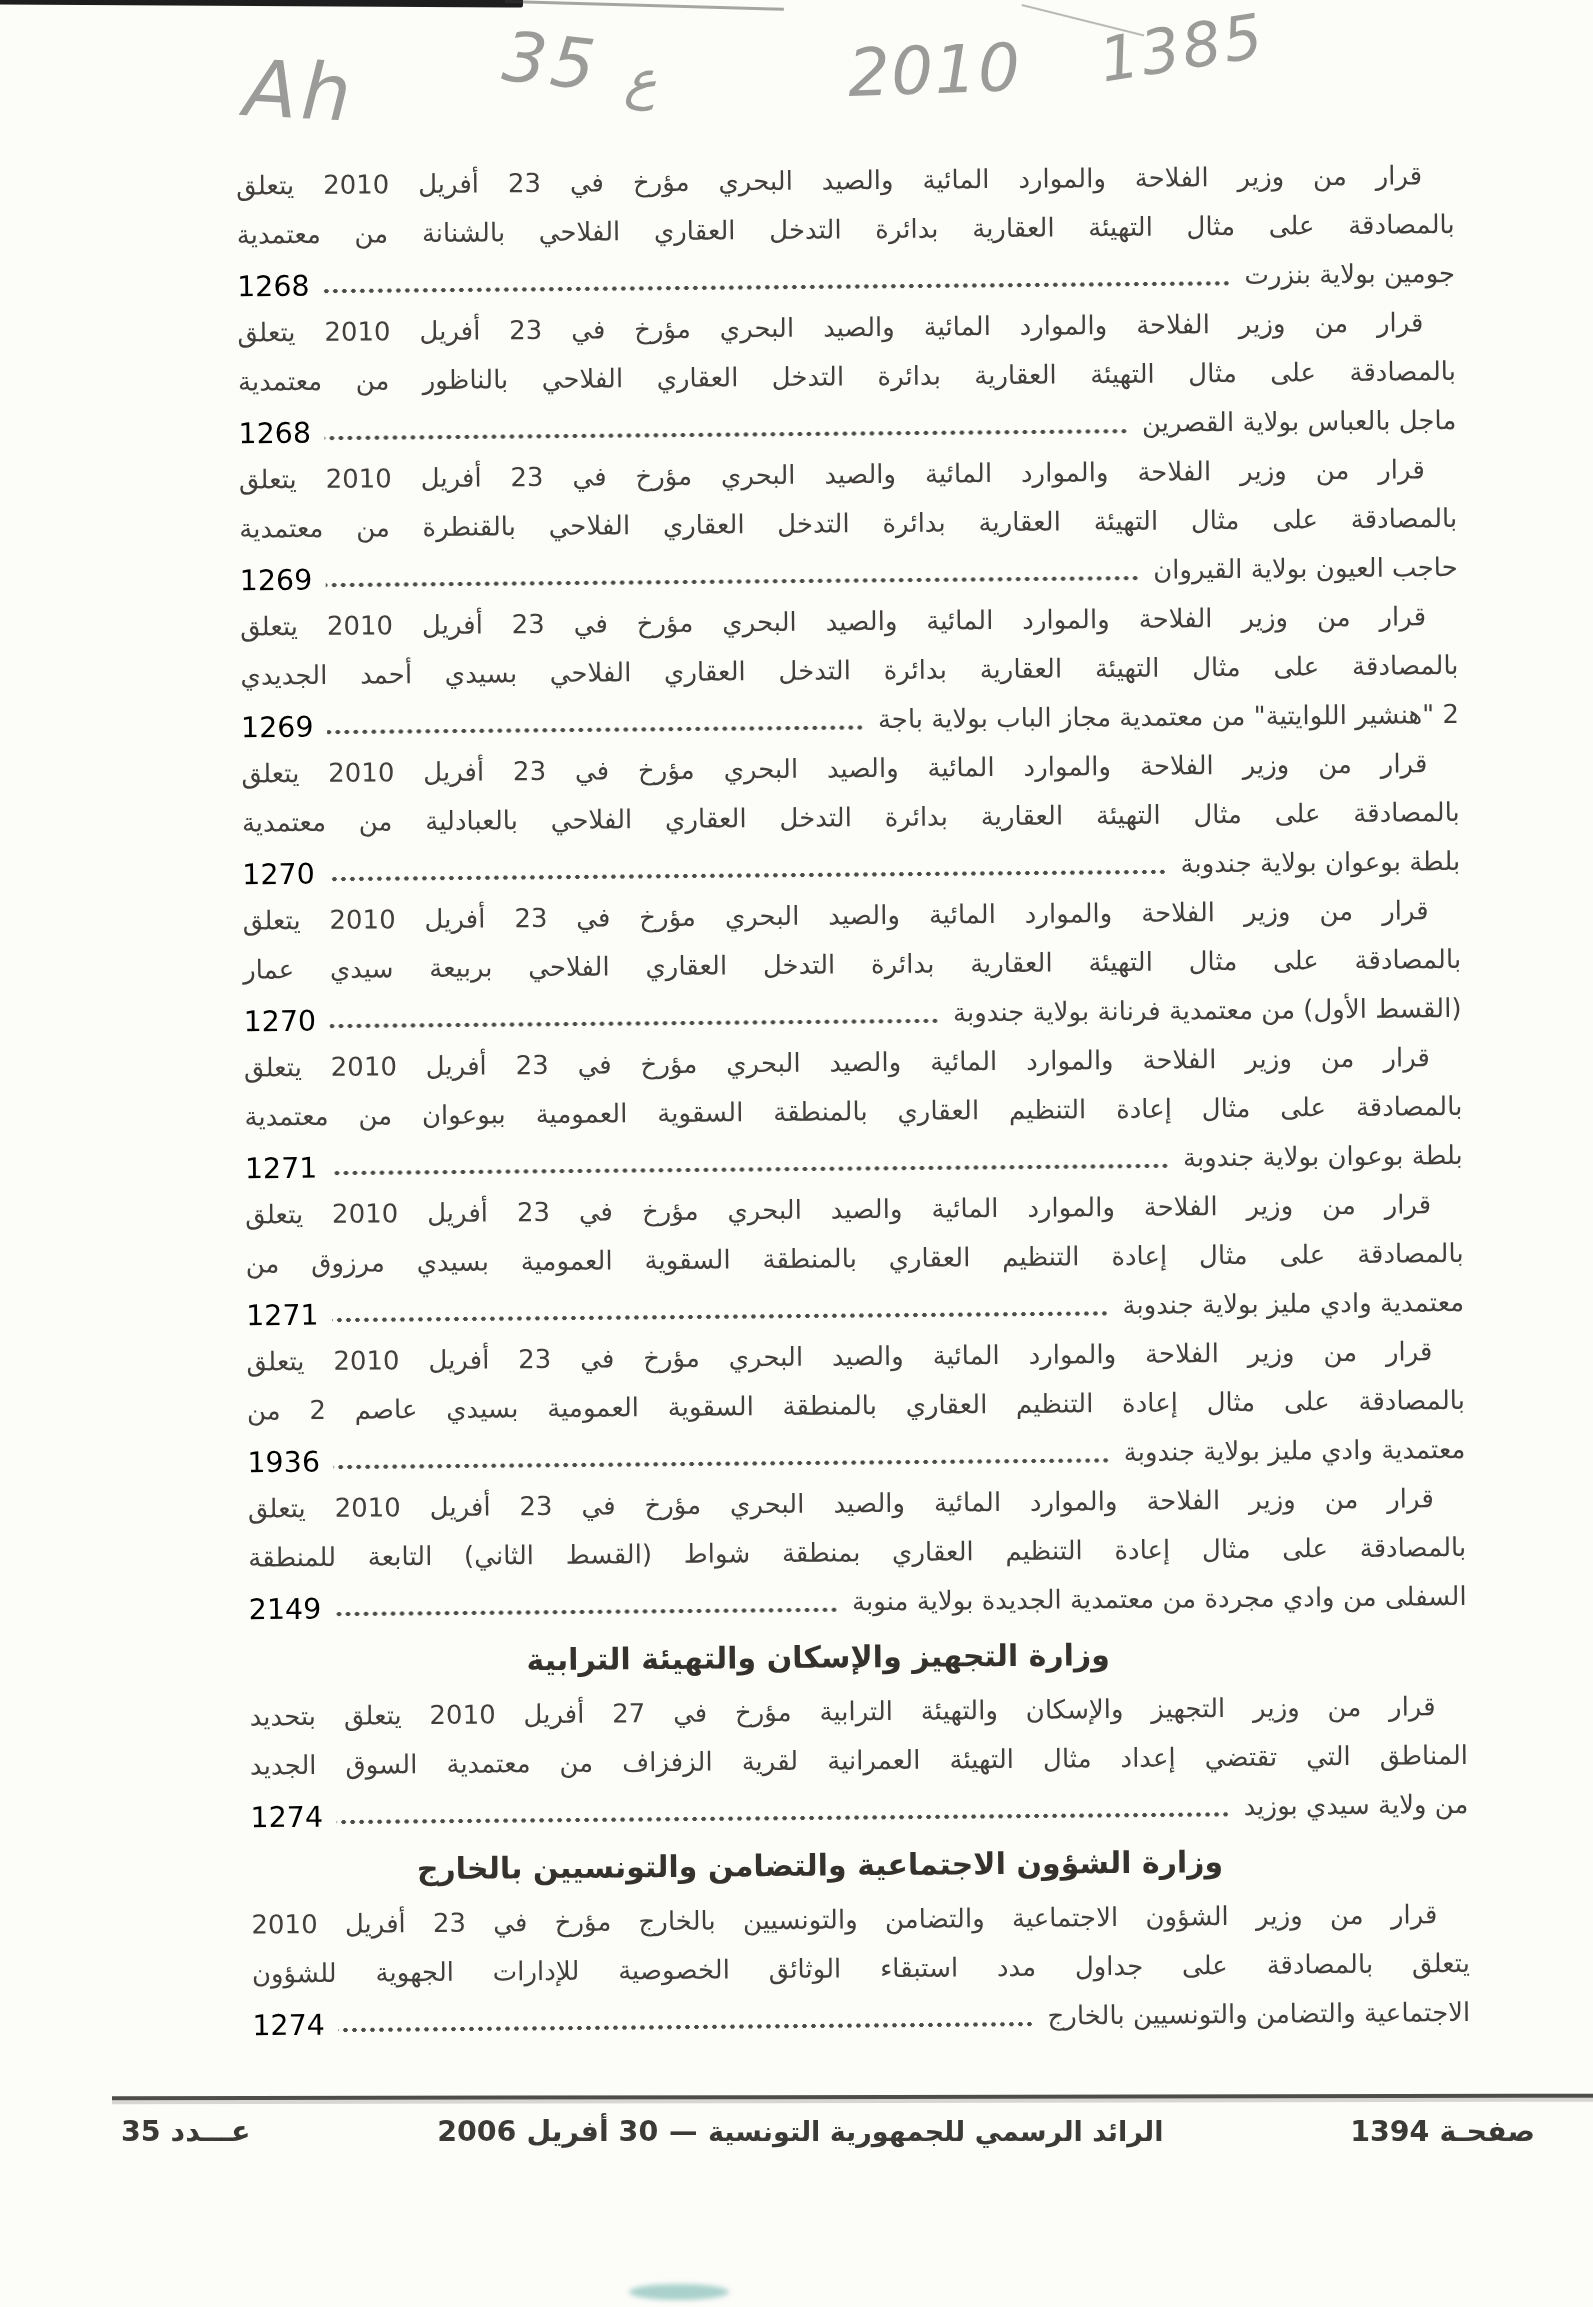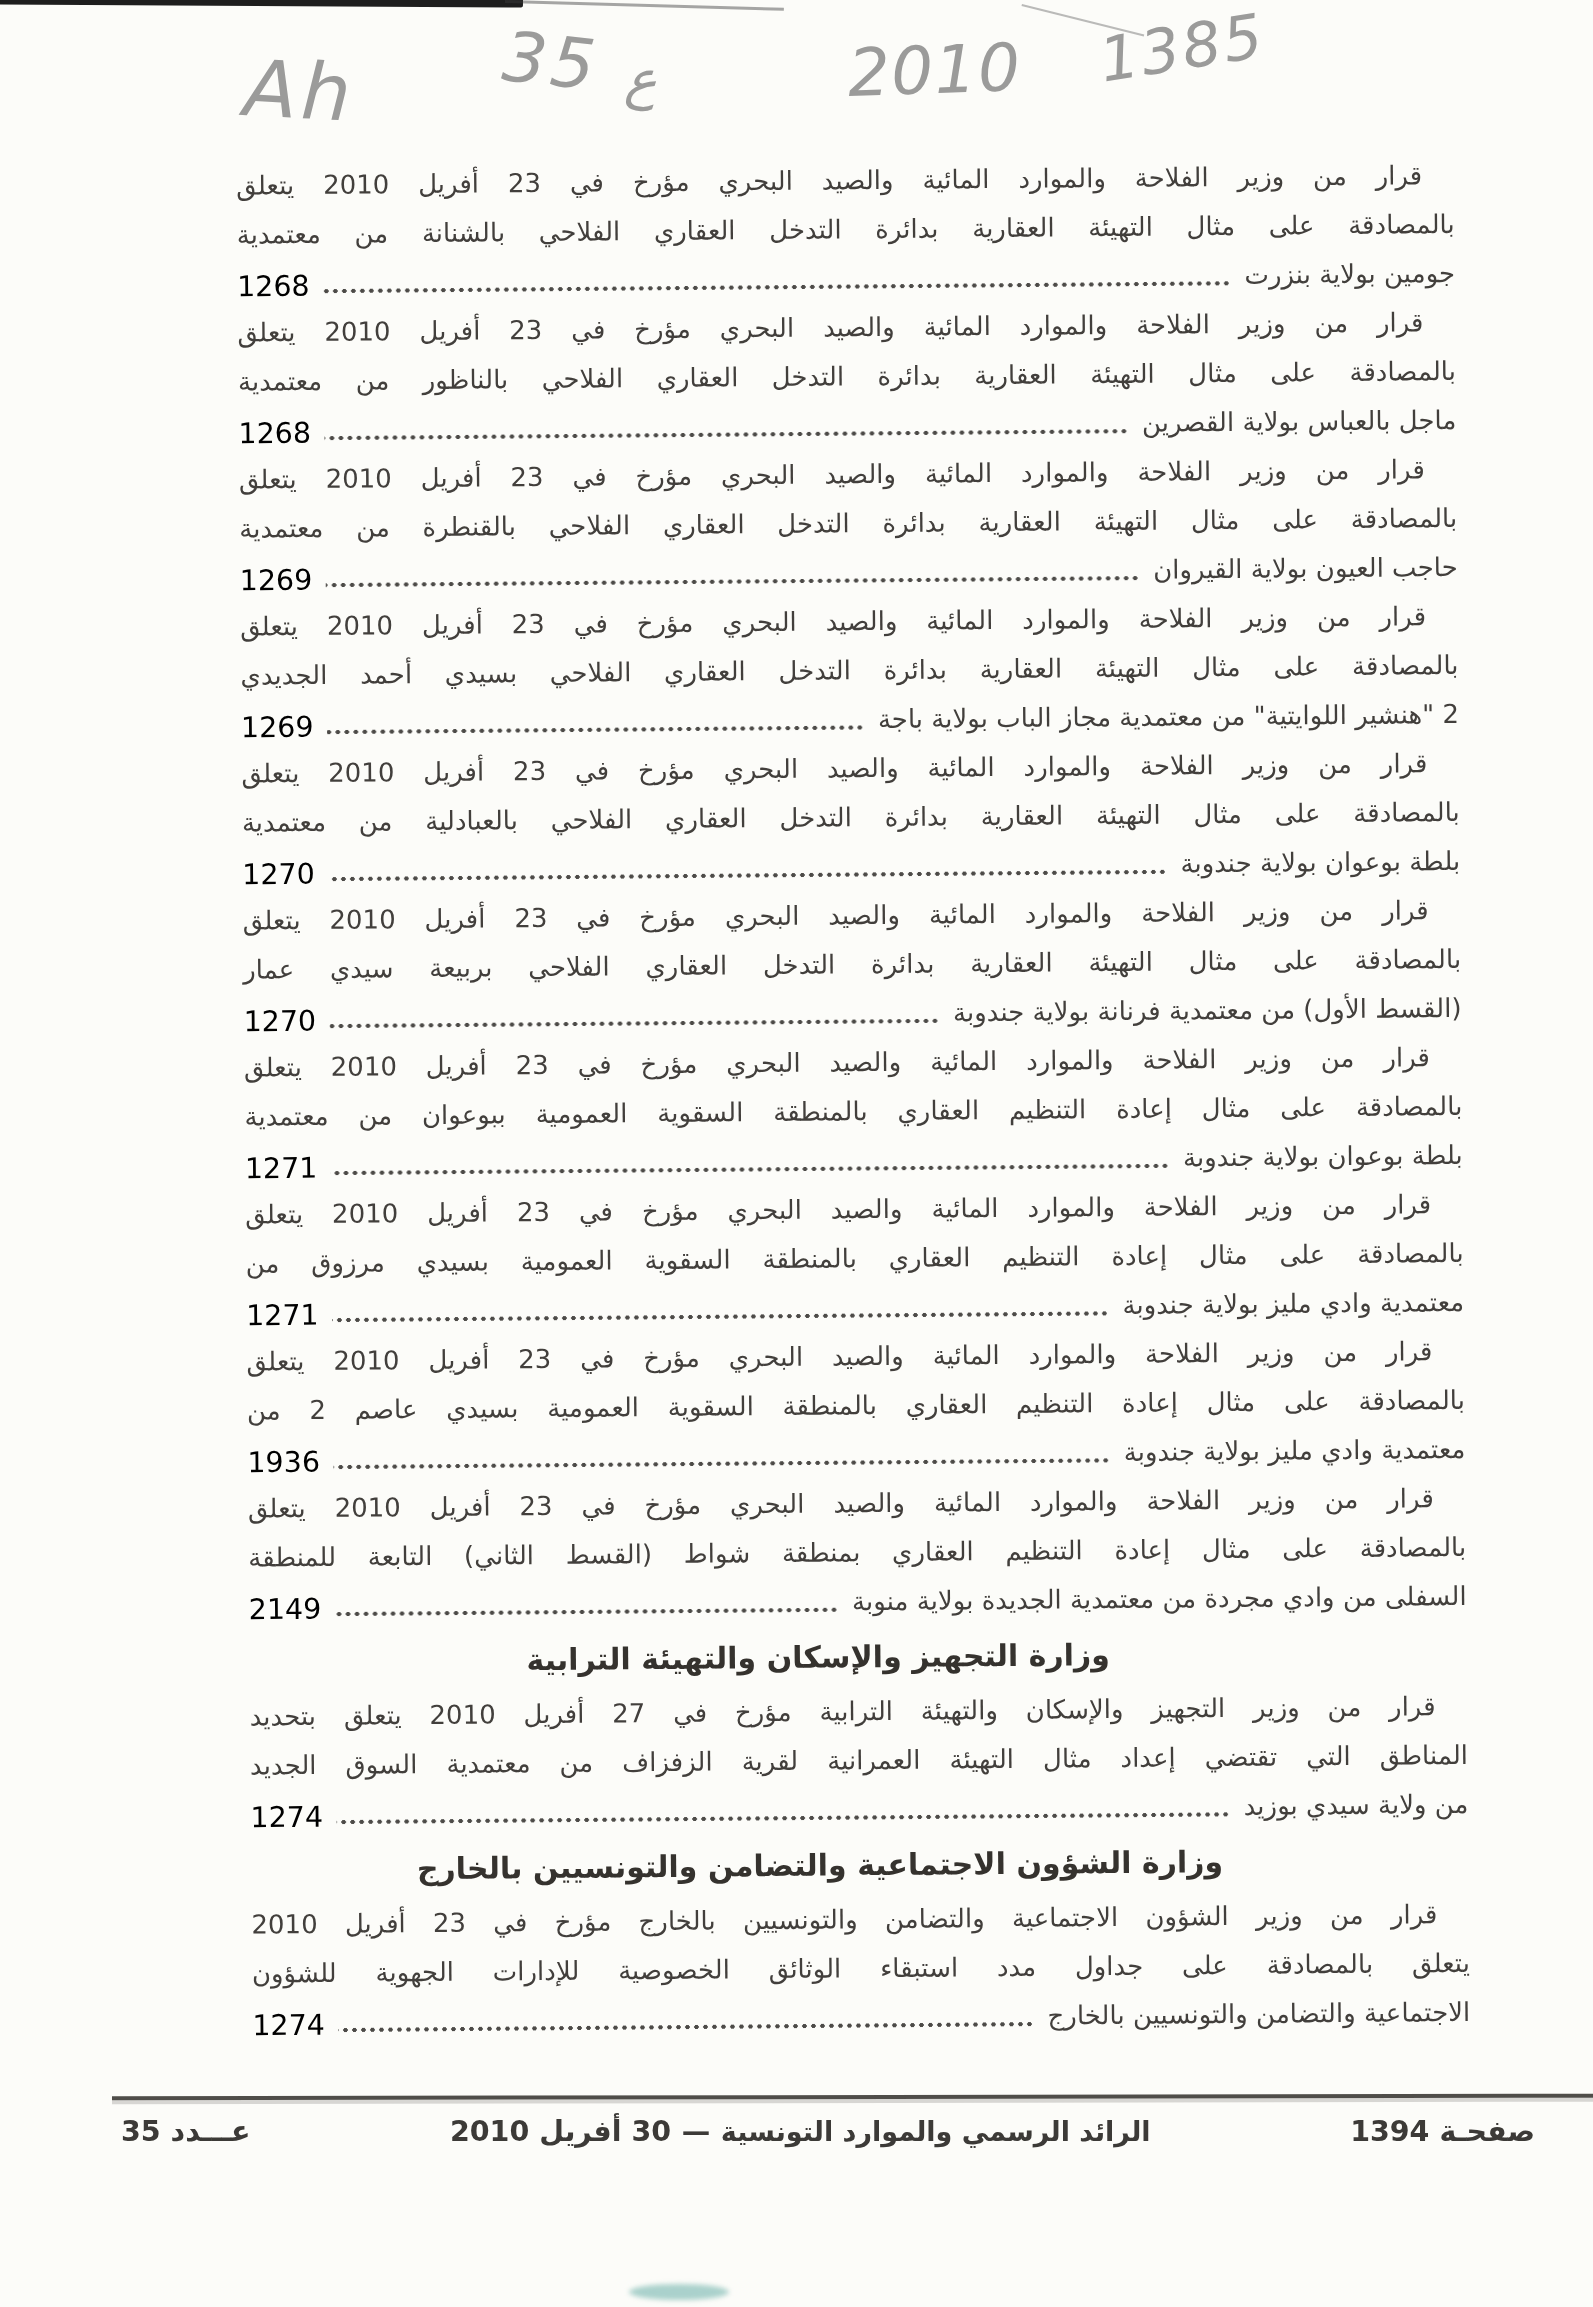--- a/index.html
+++ b/index.html
@@ -214,19 +214,19 @@
       <span class="leader"></span>
       <span class="page-num">1274</span>
     </div>
   </div>
   </div>
 
 <div class="footer-rule"></div>
 <div class="footer-row">
   <span class="footer-page">صفحـة 1394</span>
   <span class="footer-center">
-    <span class="footer-journal">الرائد الرسمي والموارد التونسية</span>
+    <span class="footer-journal">الرائد الرسمي للجمهورية التونسية</span>
     <span class="footer-dash">—</span>
-    <span class="footer-date">30 أفريل 2010</span>
+    <span class="footer-date">30 أفريل 2006</span>
   </span>
   <span class="footer-issue">عـــدد 35</span>
 </div>
 
 
 </body></html>

